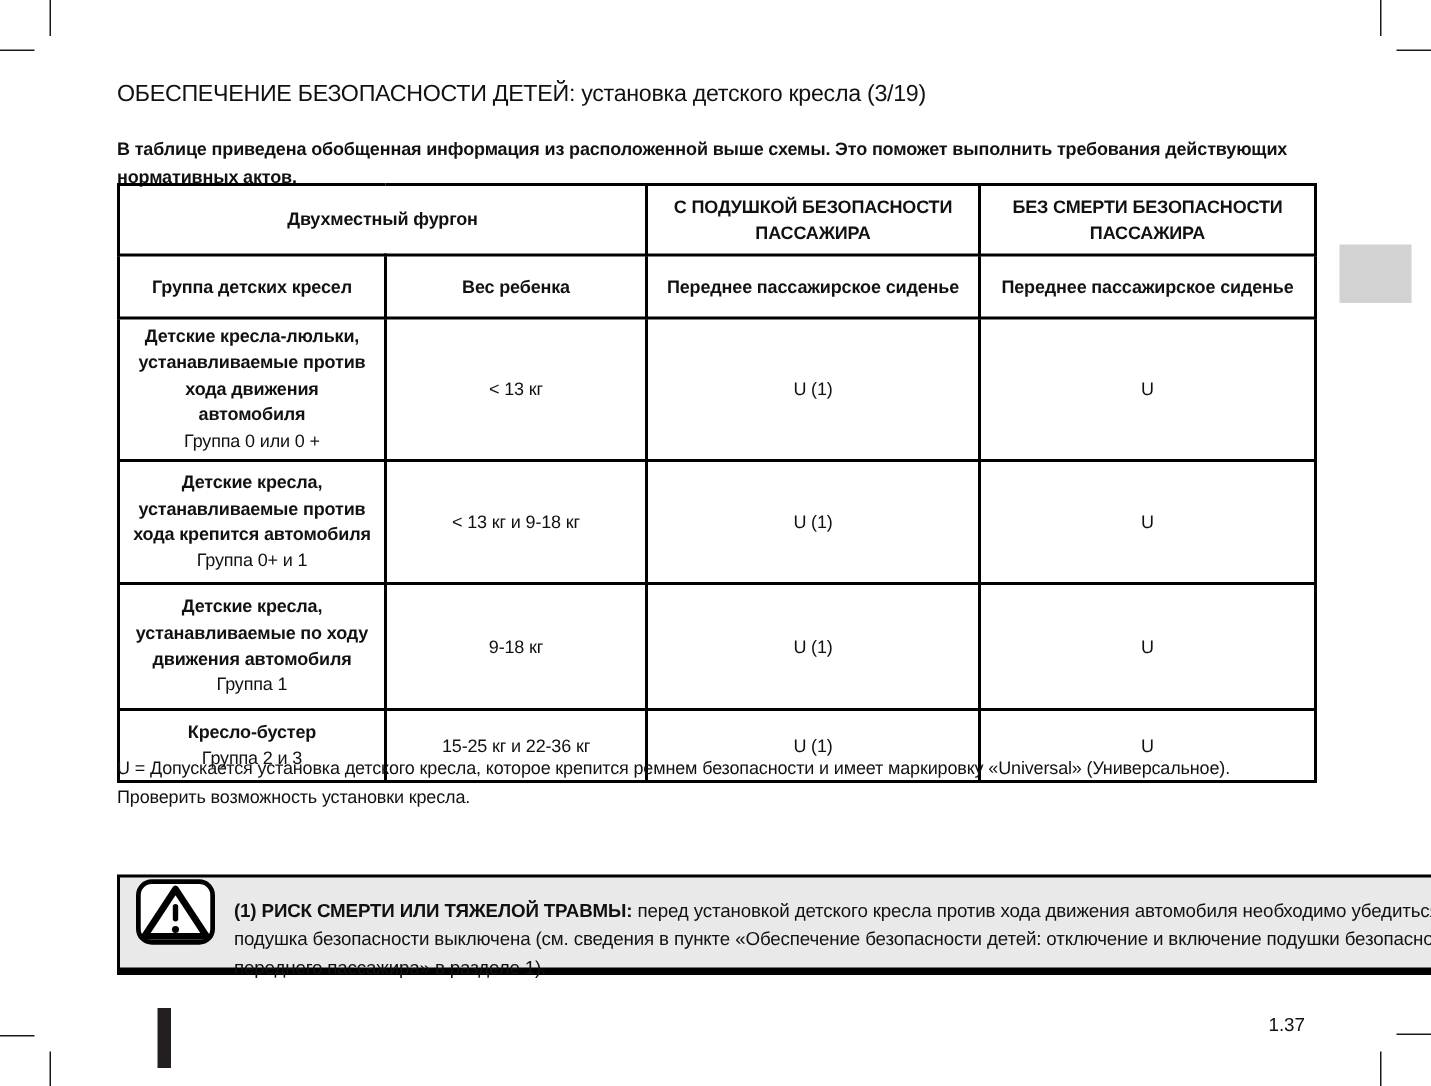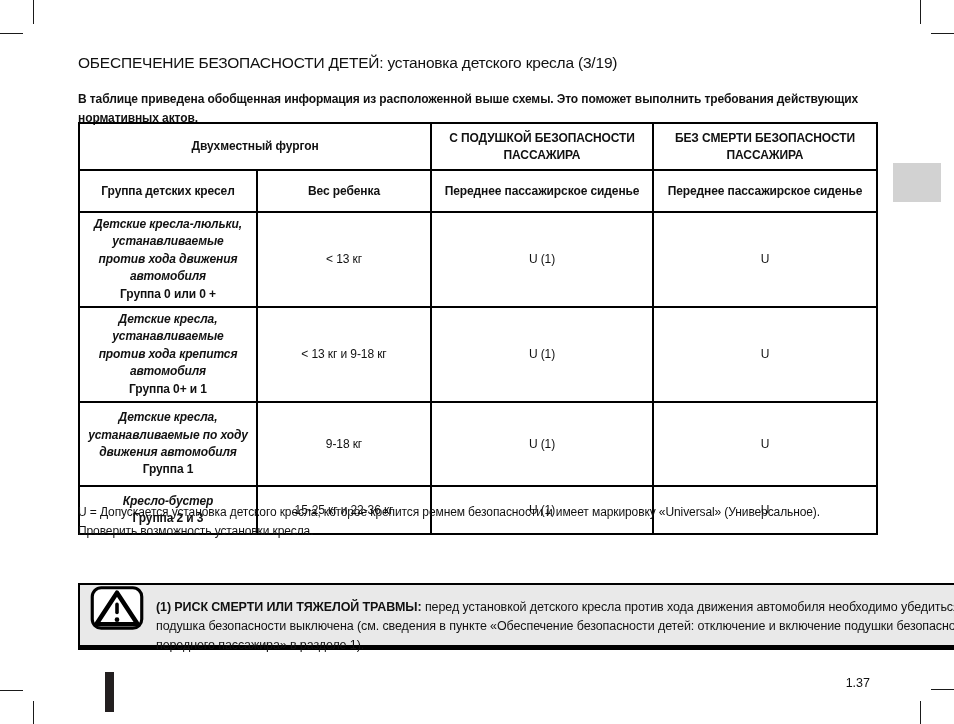--- a/index.html
+++ b/index.html
@@ -29,22 +29,22 @@
   table.seats td {
     border:2px solid #000; text-align:center; vertical-align:middle;
     font-size:12px; padding:3px 8px; letter-spacing:-0.1px;
   }
   tr.h1 td { font-weight:bold; height:39px; line-height:1.4; }
   tr.h2 td { font-weight:bold; height:34px; }
   tr.r1 td { height:79px; }
   tr.r2 td { height:74px; }
   tr.r3 td { height:76px; }
   tr.r4 td { height:40px; }
-  .group-main { font-weight:bold; line-height:1.45;font-style:italic; }
-  .group-sub  { font-weight:bold; line-height:1.45;text-align:center; }
+  .group-main { font-weight:bold; line-height:1.45; }
+  .group-sub  { font-weight:normal; line-height:1.45;text-align:center; }
 
   .footnote {
     position:absolute; left:78px; top:503px; width:810px;
     font-size:12px; line-height:1.6; letter-spacing:-0.1px;
   }
 
   .warning-box {
     position:absolute; left:78px; top:583px; width:942px; height:67px;
     box-sizing:border-box; background:#e9e9e9;
     border:2px solid #000; border-bottom-width:5px;

